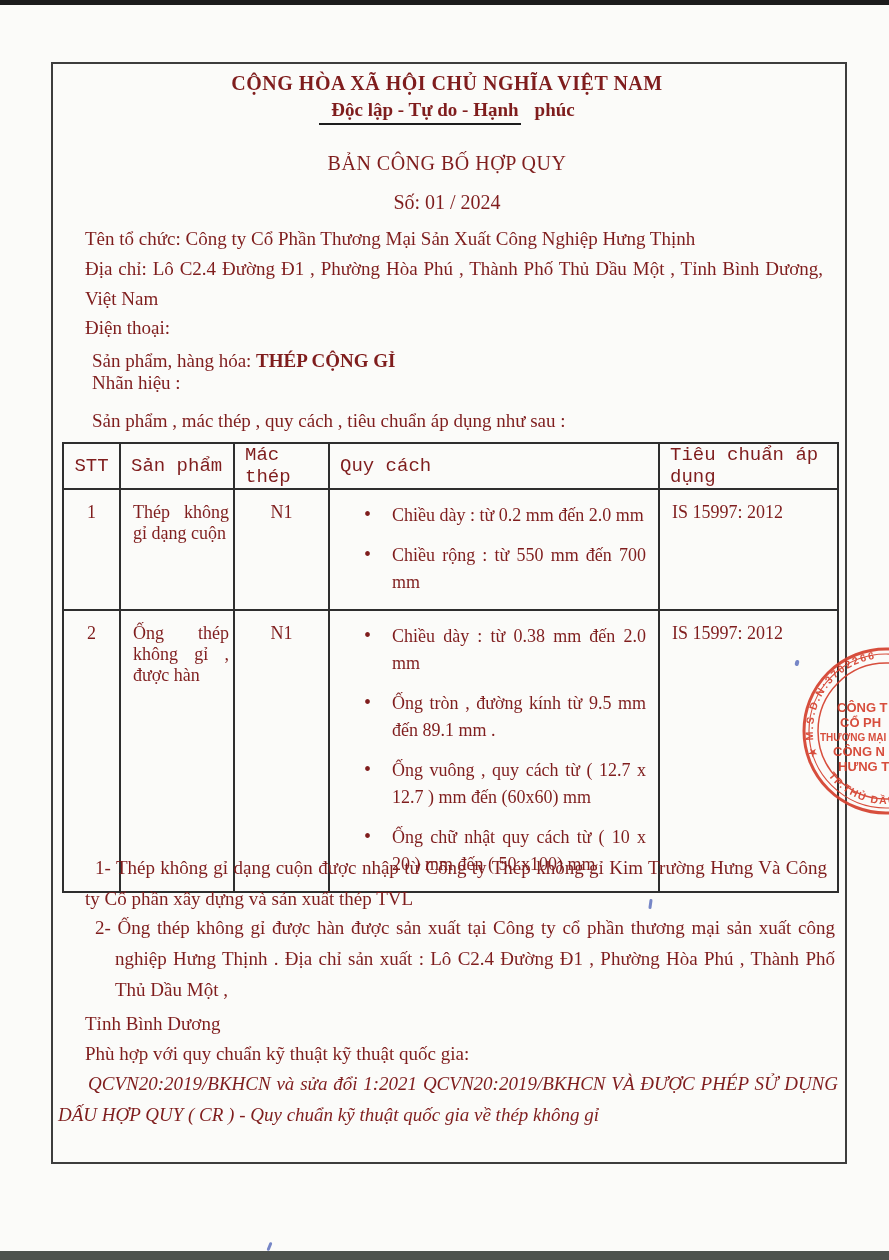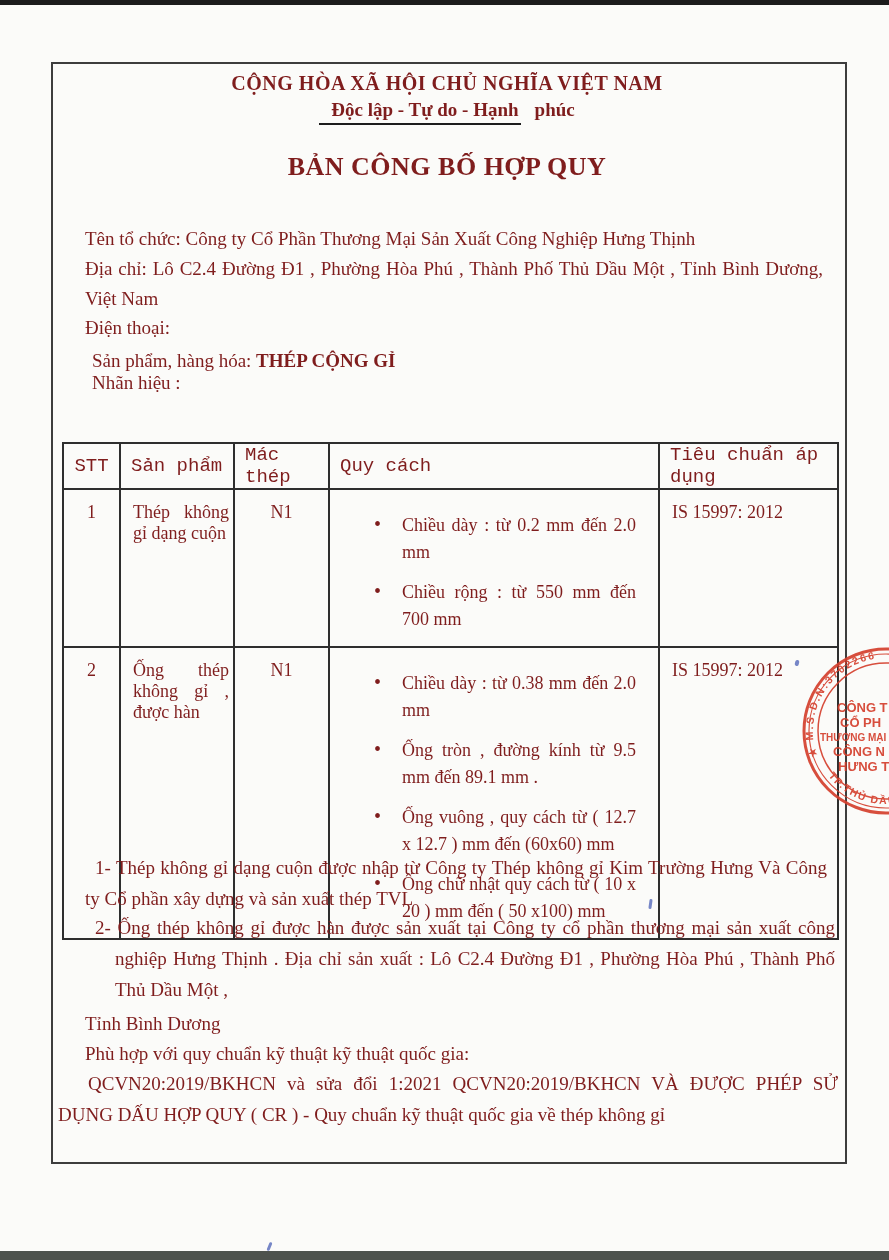--- a/index.html
+++ b/index.html
@@ -17,21 +17,21 @@
   .frame { position:absolute; left:51px; top:62px; width:792px; height:1098px; border:2px solid #3d3d3d; }
 
   
   .nation { position:absolute; left:51px; top:72px; width:792px; text-align:center;
     font-size:20px; font-weight:bold; letter-spacing:0.5px; }
   .motto { position:absolute; left:51px; top:99px; width:792px; text-align:center;
     font-size:19px; font-weight:bold; }
   .motto .u { border-bottom:2px solid #1d1d1d; padding:0 2px 3px 12px; }
   .motto .rest { margin-left:14px; }
   .title { position:absolute; left:51px; top:152px; width:792px; text-align:center;
-    font-size:26px; font-weight:bold; letter-spacing:0.5px; }
+    font-size:20px; font-weight:normal; letter-spacing:0.5px; }
   .docnum { position:absolute; left:51px; top:191px; width:792px; text-align:center; font-size:20px; }
 
   
   .iline { position:absolute; font-size:19px; line-height:30px; }
   .org     { left:85px; top:224px; width:740px; }
   .address { left:85px; top:254px; width:738px; text-align:justify; }
   .phone   { left:85px; top:313px; }
   .product { left:92px; top:346px; }
   .product b { font-weight:bold; }
   .brand   { left:92px; top:368px; }
@@ -43,32 +43,32 @@
   table.spec th, table.spec td { border:2px solid #2e2e2e; vertical-align:top; font-weight:normal; }
   table.spec thead tr { height:35px;font-family:Liberation Mono, monospace; }
   table.spec thead th { vertical-align:middle; text-align:left; padding:0 0 0 10px; font-size:19px; }
   table.spec thead th.c { text-align:center; padding:0; }
   tr.r1 { height:96px; }
   tr.r2 { height:241px; }
   td.stt { text-align:center; padding-top:12px; }
   td.product-cell { padding:12px 4px 0 12px; text-align:justify;border-radius:21px; }
   td.grade { text-align:center; padding-top:12px; }
   td.specs { padding:0; }
-  td.specs ul { margin:10px; padding:12px 12px 0 0; list-style:none; }
+  td.specs ul { margin:0; padding:12px 12px 0 0; list-style:none; }
   td.specs li { position:relative; padding-left:62px; margin-bottom:13px; text-align:justify; line-height:27px; }
   td.specs li::before { content:"\2022"; position:absolute; left:34px; top:-1px; font-size:20px; }
   td.standard { padding:12px 8px 0 12px; }
 
   
   .note { position:absolute; font-size:19px; line-height:31px; }
   .note1 { left:85px; top:852px; width:742px; text-align:justify; text-indent:10px; }
   .note2 { left:85px; top:912px; width:720px; padding-left:30px; text-indent:-20px; text-align:justify; }
   .line-tinh { left:85px; top:1008px; }
   .line-phuhop { left:85px; top:1038px; }
-  .note-final { left:58px; top:1068px; width:780px; text-align:justify; text-indent:30px; }
+  .note-final { left:58px; top:1068px; width:780px; text-align:justify; text-indent:30px;font-style:italic; }
 
   
   .stamp { position:absolute; left:800px; top:645px; width:172px; height:172px; z-index:5; opacity:0.92; }
   .stamp text { fill:#d5402e; font-family:"Liberation Sans", sans-serif; font-weight:bold; }
 
   
   .speck { position:absolute; background:#4a5fb5; opacity:0.75; border-radius:2px; }
   .sp1 { left:795px; top:660px; width:4px; height:6px; transform:rotate(15deg); }
   .sp2 { left:649px; top:899px; width:3px; height:10px; transform:rotate(8deg); }
   .sp3 { left:268px; top:1242px; width:3px; height:9px; transform:rotate(22deg); }
@@ -81,28 +81,30 @@
   <div class="top-strip"></div>
   <div class="right-band"></div>
   <div class="bottom-band"></div>
   <div class="frame"></div>
 
   <div class="nation">CỘNG HÒA XÃ HỘI CHỦ NGHĨA VIỆT NAM</div>
   <div class="motto">
     <span class="u">Độc lập - Tự do - Hạnh</span><span class="rest">phúc</span>
   </div>
   <div class="title">BẢN CÔNG BỐ HỢP QUY</div>
+  <div class="docnum">Số: 01 / 2024</div>
 
   <div class="iline org">Tên tổ chức: Công ty Cổ Phần Thương Mại Sản Xuất Công Nghiệp Hưng Thịnh</div>
   <div class="iline address">Địa chỉ: Lô C2.4 Đường Đ1 , Phường Hòa Phú , Thành Phố Thủ Dầu Một , Tỉnh Bình Dương, Việt Nam</div>
   <div class="iline phone">Điện thoại:</div>
   <div class="iline product">
     <span>Sản phẩm, hàng hóa: </span><b>THÉP CỘNG GỈ</b>
   </div>
   <div class="iline brand">Nhãn hiệu :</div>
+  <div class="iline intro">Sản phẩm , mác thép , quy cách , tiêu chuẩn áp dụng như sau :</div>
 
   <table class="spec">
     <colgroup>
       <col style="width:57px">
         <col style="width:114px">
         <col style="width:95px">
         <col style="width:330px">
         <col style="width:179px">
     </colgroup>
     <thead>

